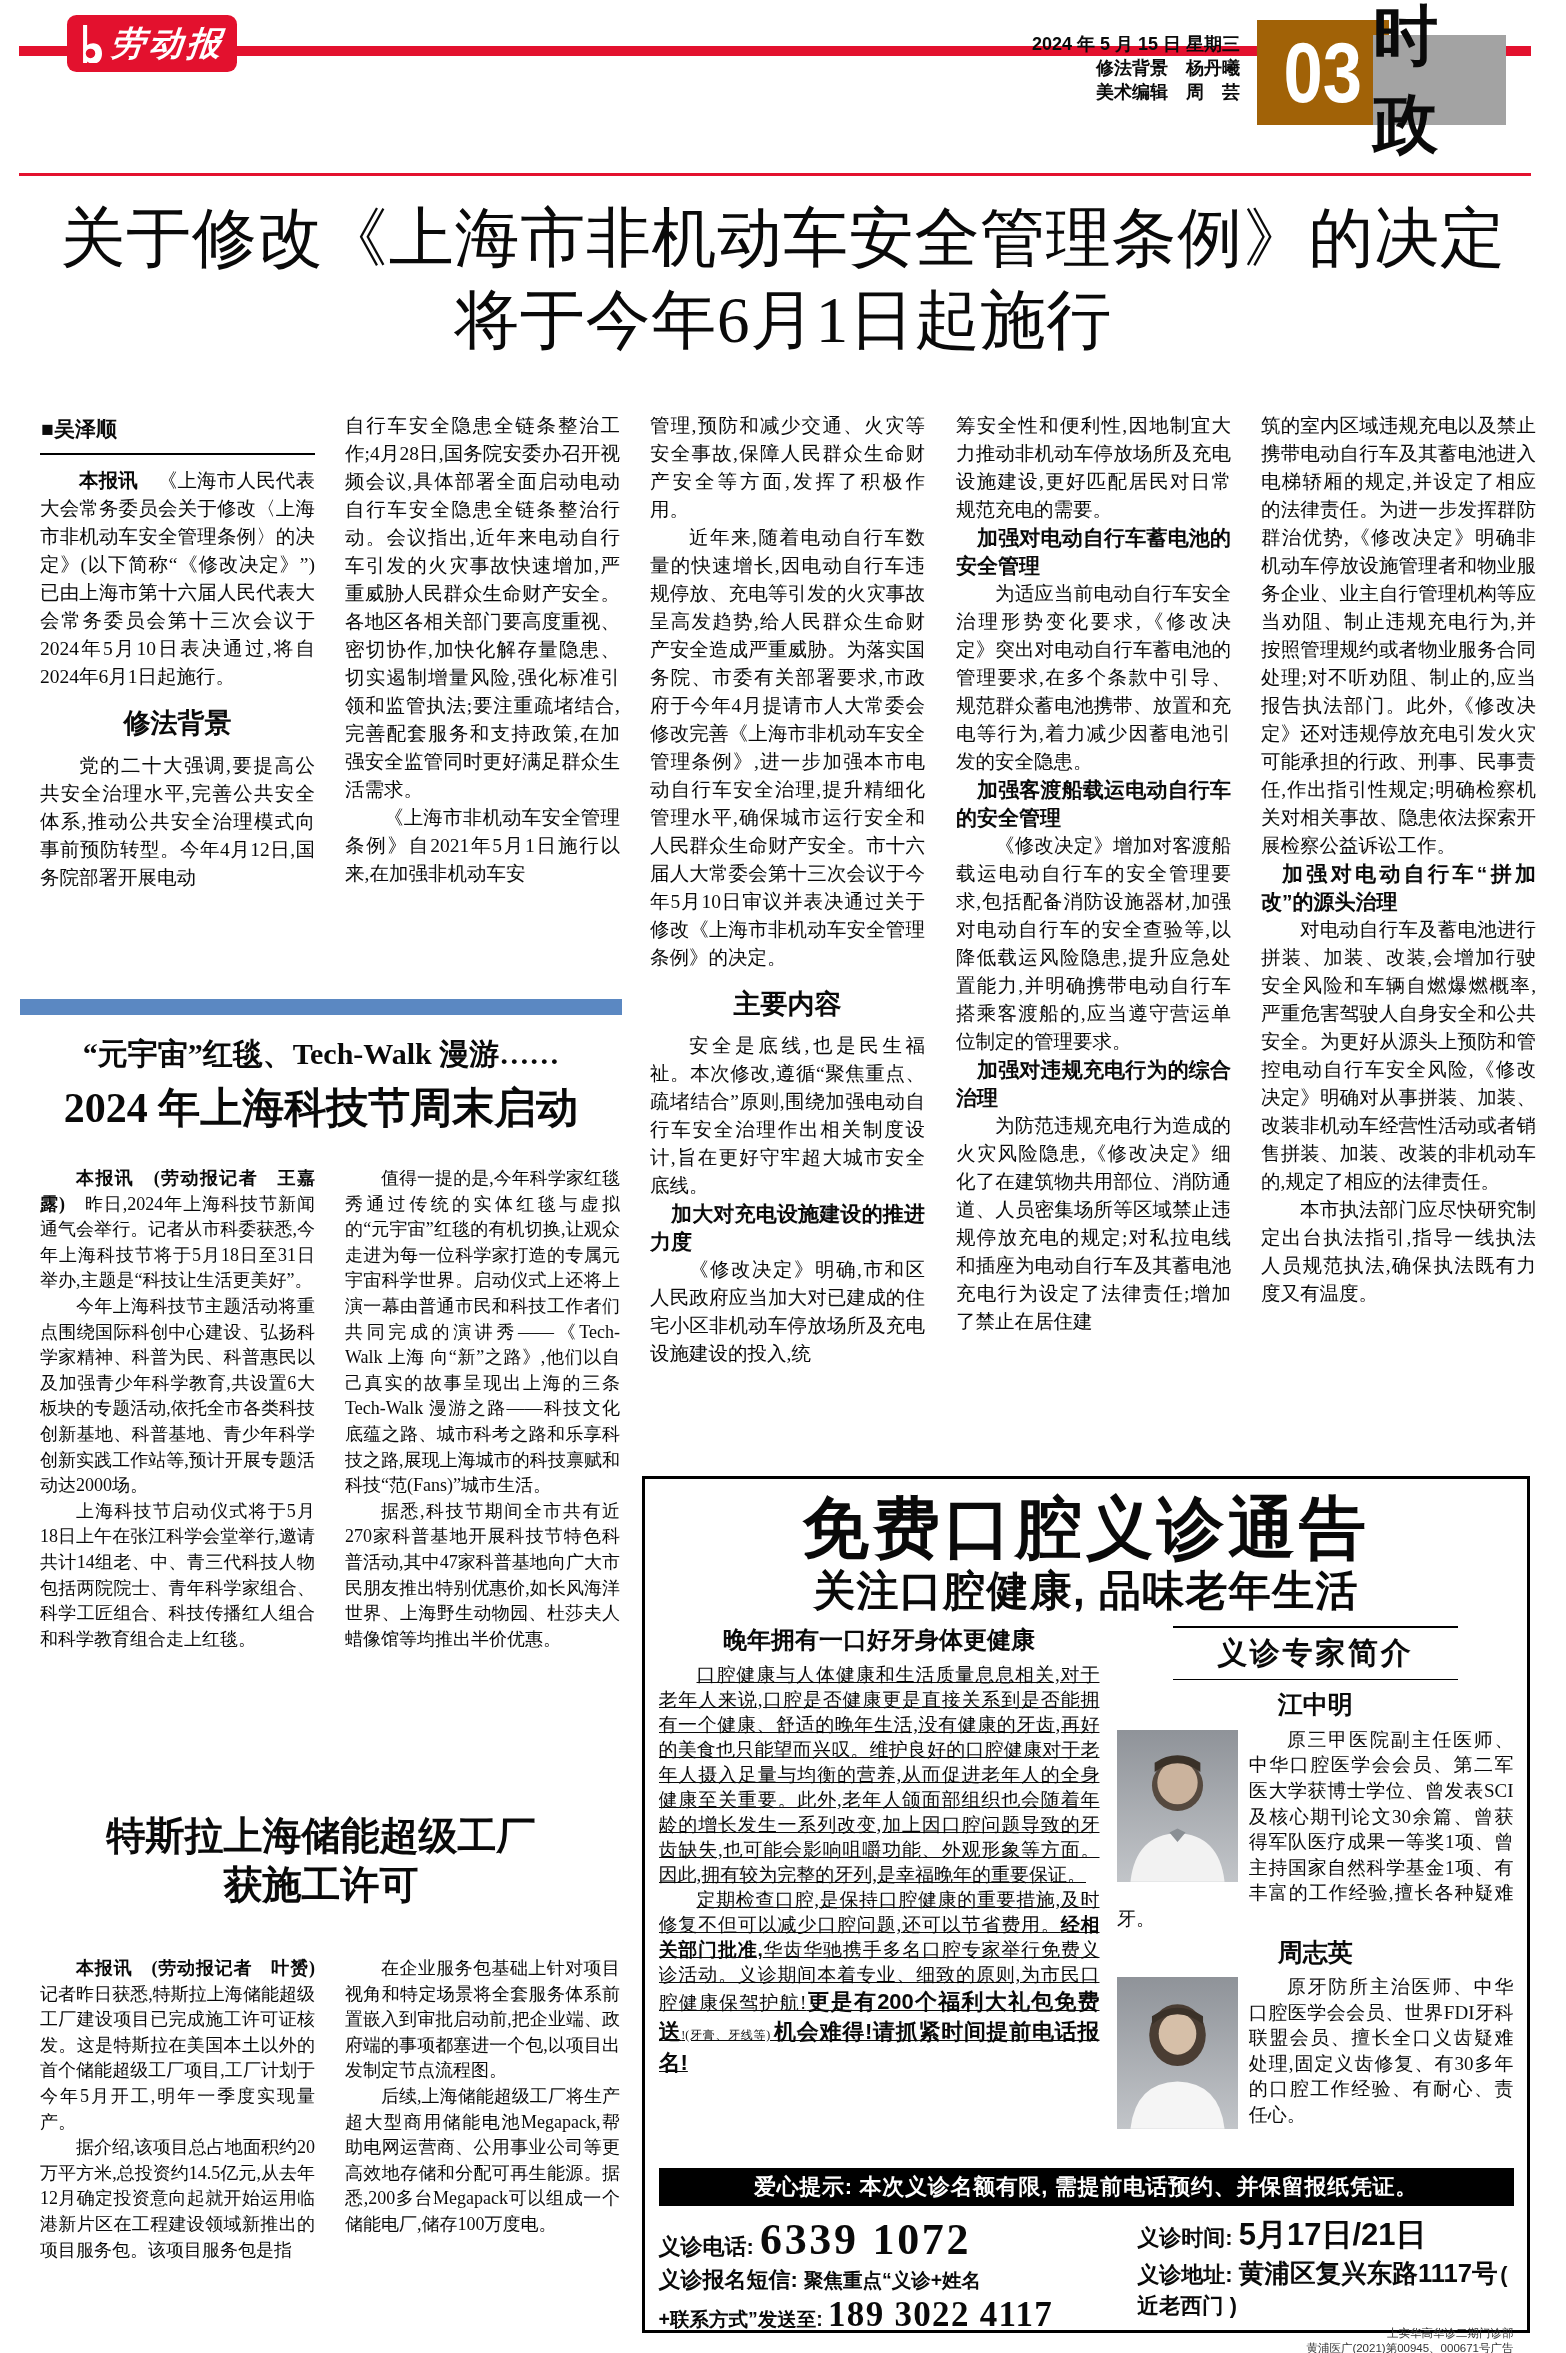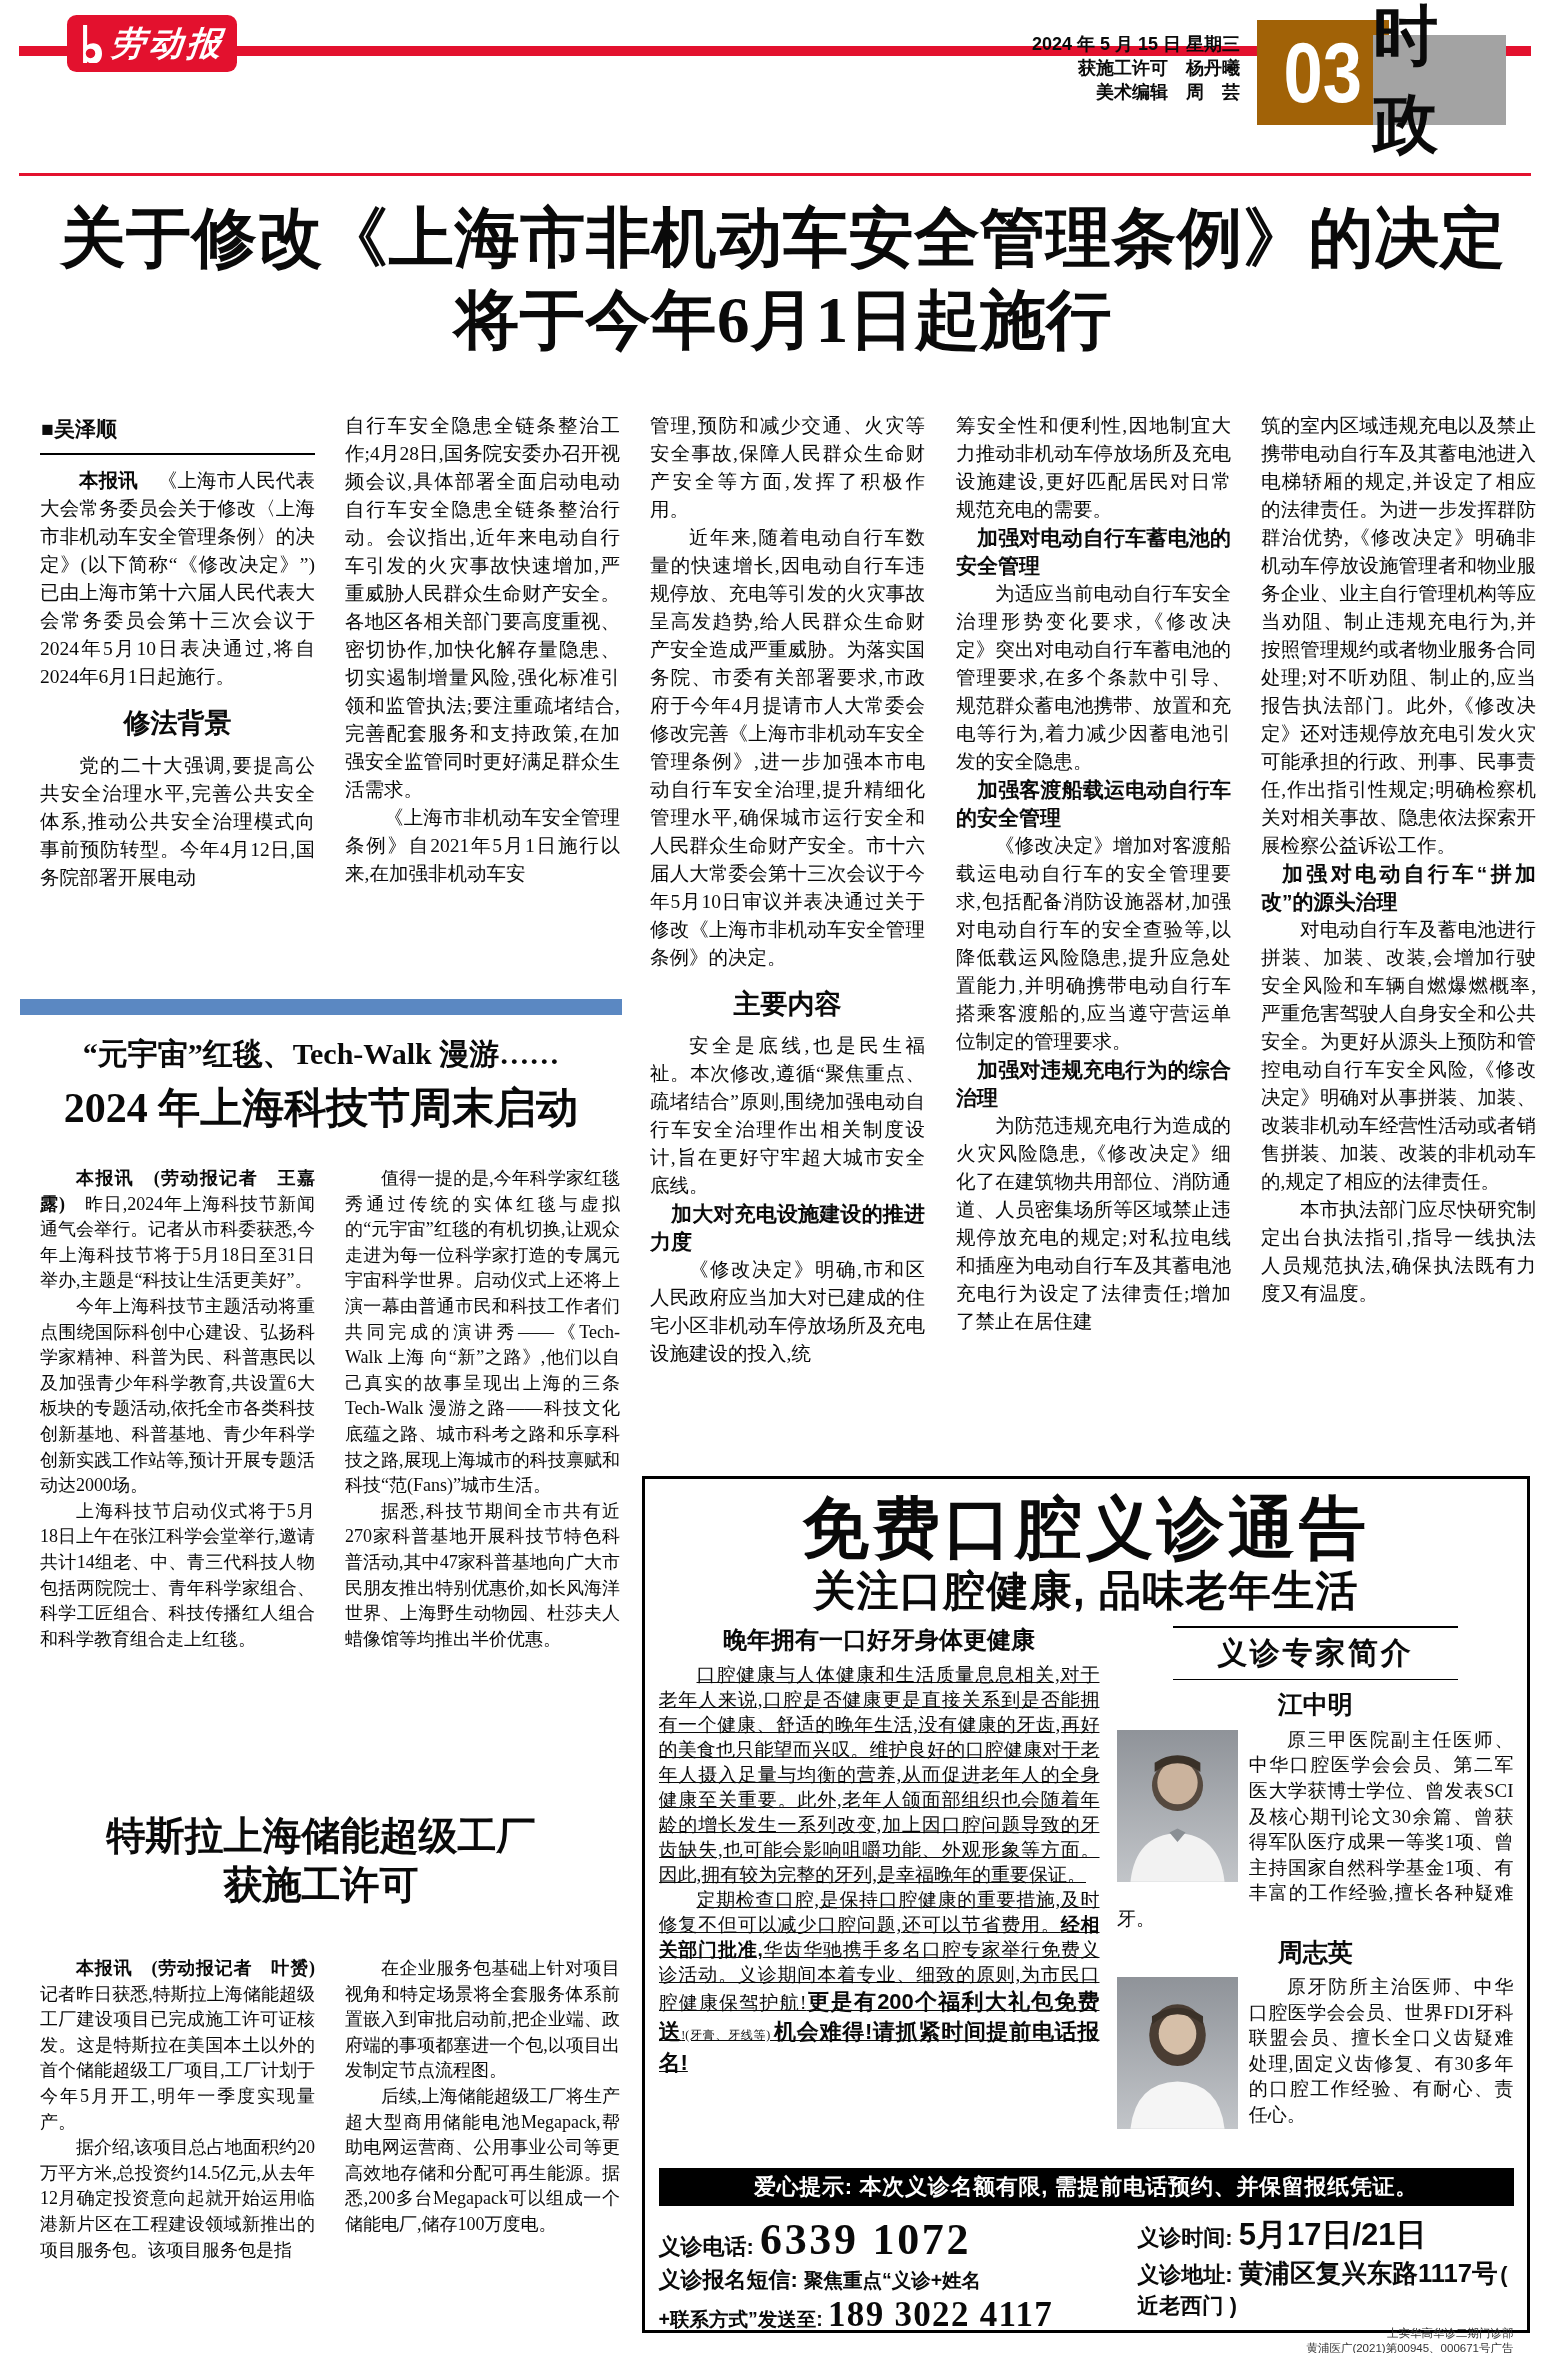--- a/index.html
+++ b/index.html
@@ -15,21 +15,21 @@
   #meta{left:775px;top:32px;width:465px;text-align:right;
         font:700 18px/24px "Liberation Sans","DejaVu Sans",sans-serif;}
   #page-num{left:1257px;top:20px;width:132px;height:105px;background:#a16207;
             display:flex;align-items:center;justify-content:center;}
   #page-num span{color:#fff;font:900 86px "Liberation Sans","DejaVu Sans",sans-serif;transform:scaleX(.82);}
   #section-box{left:1373px;top:35px;width:133px;height:90px;background:#a3a3a3;
                display:flex;align-items:center;justify-content:center;}
   #section-box span{font:900 65px "Liberation Serif",serif;letter-spacing:4px;}
   #red-rule{left:19px;top:173px;width:1512px;height:2.7px;background:#e3112e;}
   
-  #headline{left:20px;top:197px;width:1526px;text-align:center;font-weight:700;}
+  #headline{left:20px;top:197px;width:1526px;text-align:center;font-weight:400;}
   #headline div{font-size:65px;line-height:82px;letter-spacing:0.7px;}
   .col{position:absolute;width:275px;overflow:hidden;}
   #c1{left:40px;top:412px;height:574px;}
   #c2{left:345px;top:412px;height:559px;}
   #c3{left:650px;top:412px;height:1057px;}
   #c4{left:956px;top:412px;height:1057px;}
   #c5{left:1261px;top:412px;height:1057px;}
   .byline{font:700 21px "Liberation Serif",serif;padding:2.7px 0 10.8px 1.3px;
           border-bottom:2px solid #000;margin-bottom:12px;}
   .bp{font-size:19.5px;line-height:28px;text-align:justify;text-indent:2em;margin:0;}
@@ -94,21 +94,21 @@
   <div class="abs" id="strip"></div>
   <div class="abs" id="logo-box">
     <svg id="logo-mark" viewBox="0 0 34 56">
       <path d="M6 0 v56 h6 v-2 c2 2 6 3 9 3 8 0 13 -6 13 -15 0 -9 -5 -15 -13 -15 -3 0 -7 1 -9 3 V0 Z" fill="#ffffff"></path>
       <circle cx="17" cy="42" r="7" fill="#e3112e"></circle>
     </svg>
     <span id="logo-text">劳动报</span>
   </div>
   <div class="abs" id="meta">
     <div>2024 年 5 月 15 日 星期三</div>
-    <div>获施工许可　杨丹曦</div>
+    <div>修法背景　杨丹曦</div>
     <div>美术编辑　周　芸</div>
   </div>
   <div class="abs" id="page-num">
     <span>03</span>
   </div>
   <div class="abs" id="section-box">
     <span>时政</span>
   </div>
   <div class="abs" id="red-rule"></div>
 

